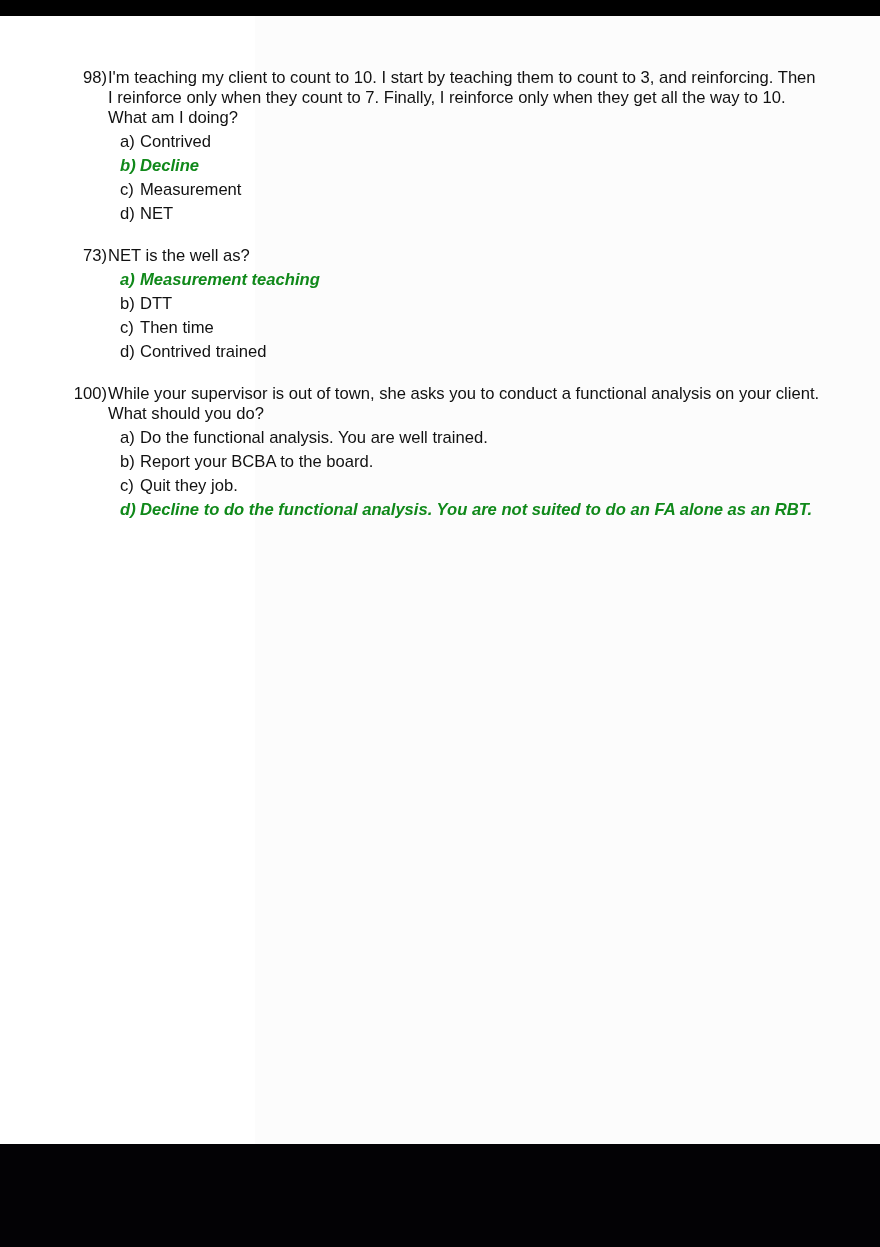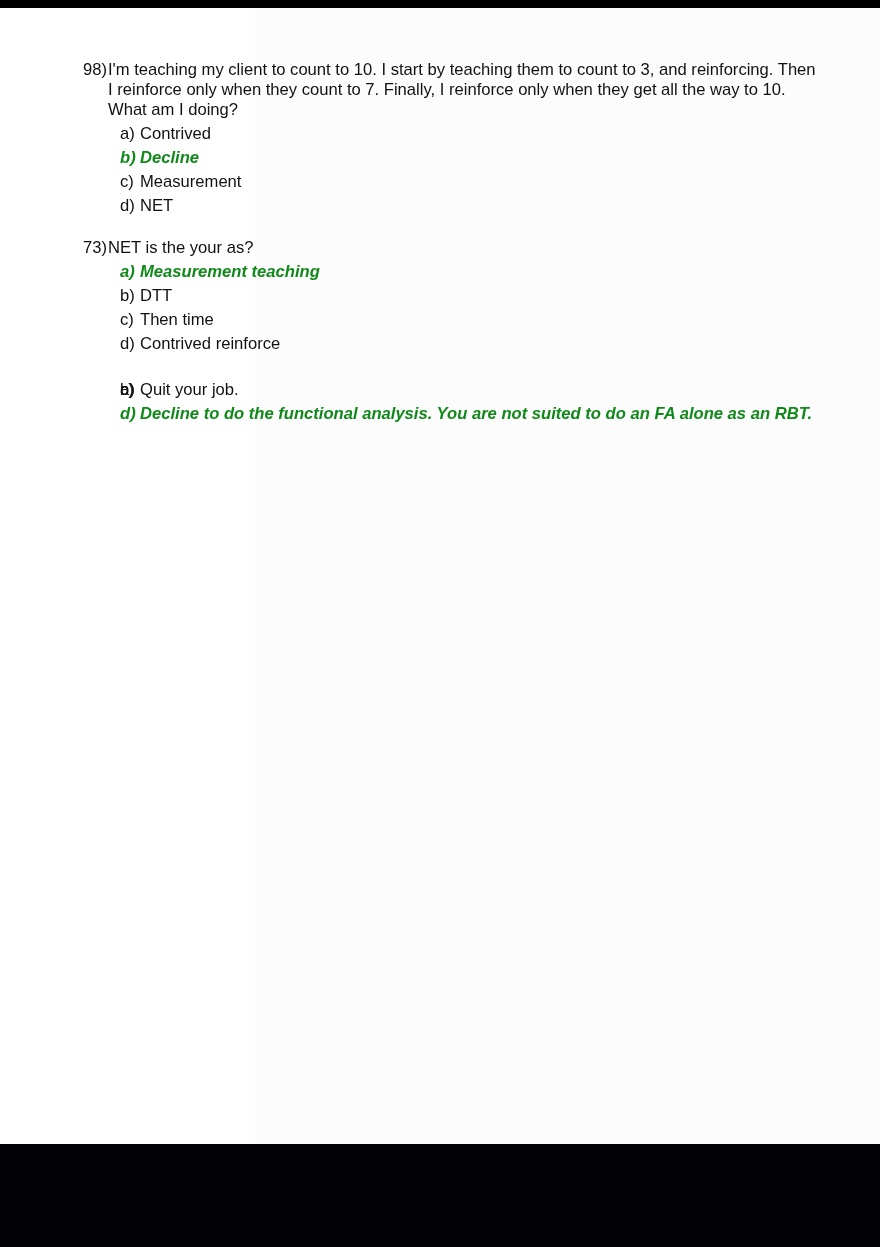--- a/index.html
+++ b/index.html
@@ -10,21 +10,21 @@
       width: 880px;
       height: 1247px;
       position: relative;
       overflow: hidden;
       background: #000;
       font-family: "Liberation Sans", "DejaVu Sans", sans-serif;
     }
     .page {
       position: absolute;
       left: 0;
-      top: 8px;
+      top: 16px;
       width: 880px;
       height: 1144px;
       background: linear-gradient(to right, #ffffff 0px, #ffffff 255px, #fcfcfc 255px, #fcfcfc 880px);
     }
     .bottom-band {
       position: absolute;
       left: 0;
       top: 1144px;
       width: 880px;
       height: 103px;
@@ -94,53 +94,59 @@
       <div class="option">
         <span class="opt-letter">d)</span>
         <span>NET</span>
       </div>
     </div>
   </div>
 
   <div class="question" style="top:230px;">
     <div class="q-stem">
       <span class="q-num">73)</span>
-      <span>NET is the your as?</span>
+      <span>NET is the well as?</span>
     </div>
     <div class="options">
       <div class="option correct">
         <span class="opt-letter">a)</span>
         <span>Measurement teaching</span>
       </div>
       <div class="option">
         <span class="opt-letter">b)</span>
         <span>DTT</span>
       </div>
       <div class="option">
         <span class="opt-letter">c)</span>
         <span>Then time</span>
       </div>
       <div class="option">
         <span class="opt-letter">d)</span>
-        <span>Contrived reinforce</span>
+        <span>Contrived trained</span>
       </div>
     </div>
   </div>
 
   <div class="question" style="top:368px;">
+    <div class="q-stem">
+      <span class="q-num">100)</span>
+      <span>While your supervisor is out of town, she asks you to conduct a functional analysis on your client. What should you do?</span>
+    </div>
     <div class="options">
       <div class="option">
         <span class="opt-letter">a)</span>
+        <span>Do the functional analysis. You are well trained.</span>
       </div>
       <div class="option">
         <span class="opt-letter">b)</span>
+        <span>Report your BCBA to the board.</span>
       </div>
       <div class="option">
         <span class="opt-letter">c)</span>
-        <span>Quit your job.</span>
+        <span>Quit they job.</span>
       </div>
       <div class="option correct">
         <span class="opt-letter">d)</span>
         <span>Decline to do the functional analysis. You are not suited to do an FA alone as an RBT.</span>
       </div>
     </div>
   </div>
 
 </div>
 

